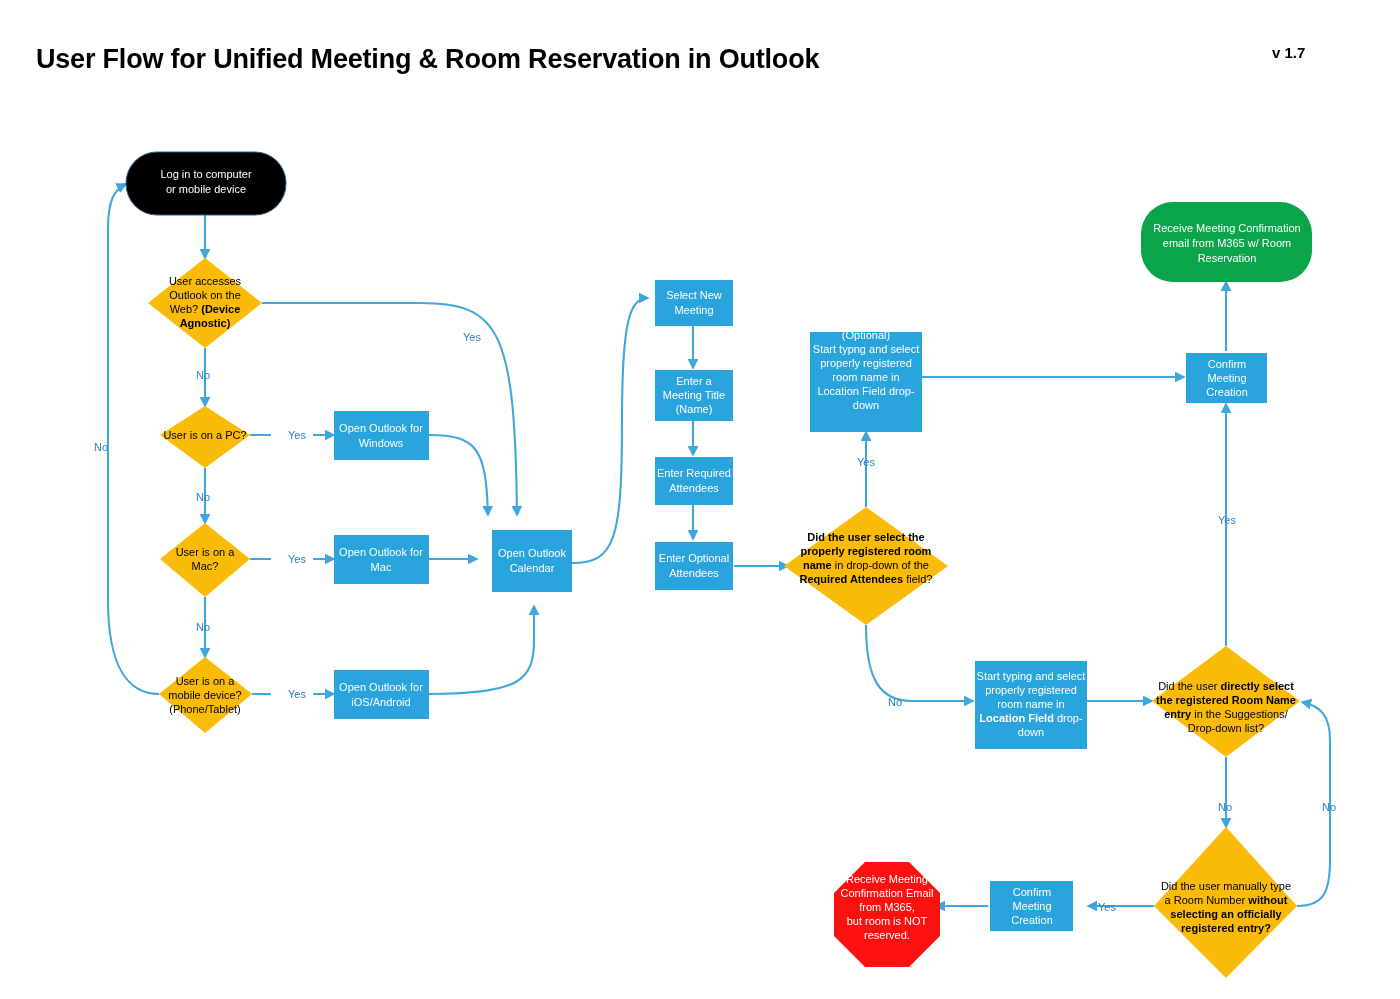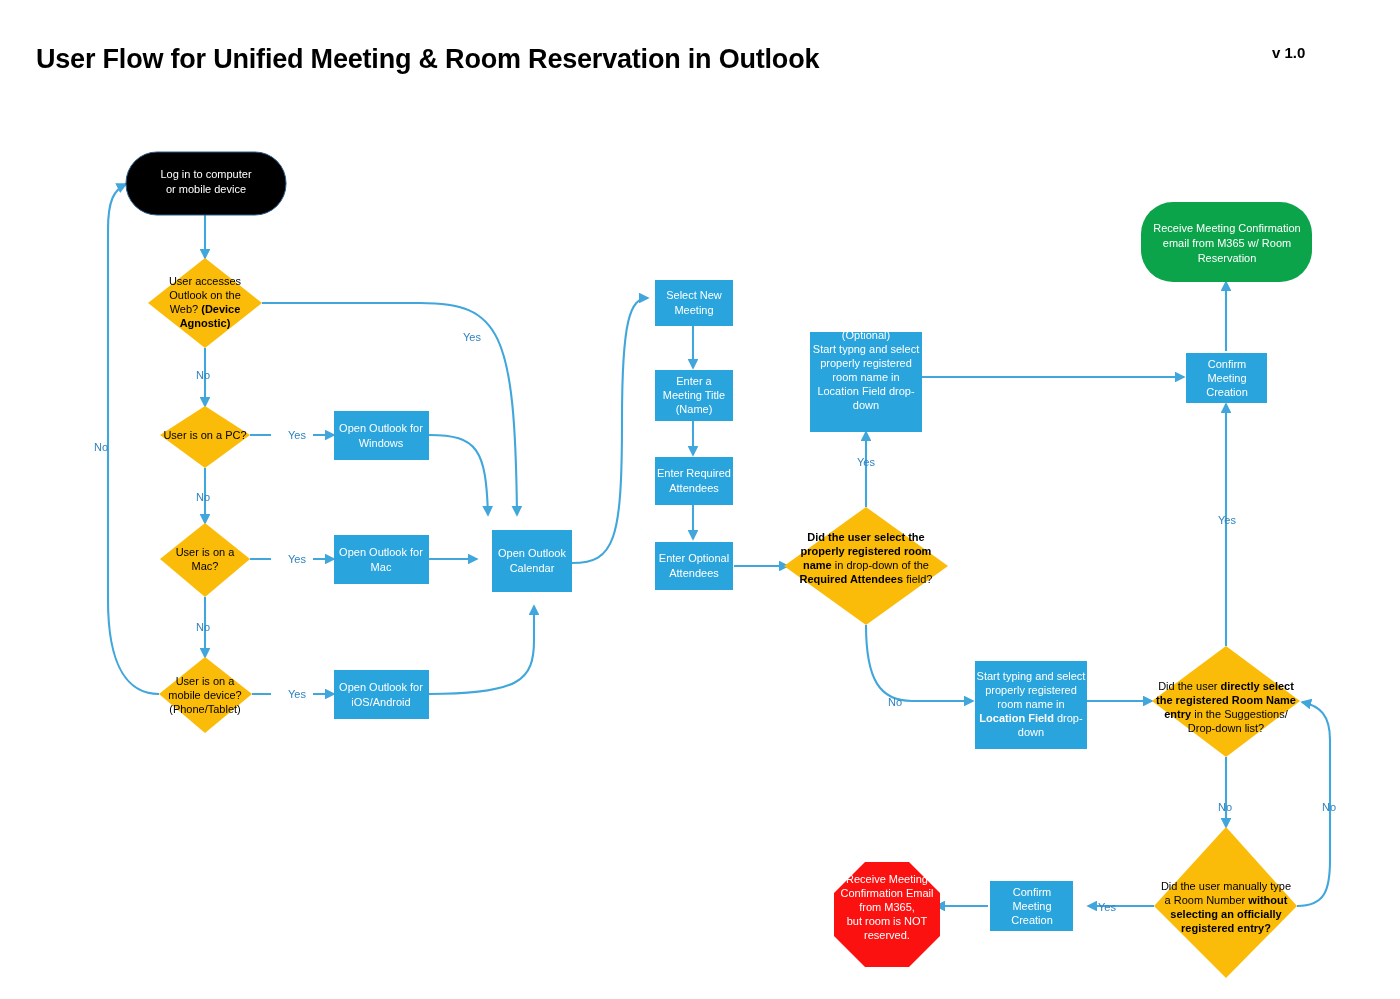--- a/index.html
+++ b/index.html
@@ -40,21 +40,21 @@
   .shape-start{ fill:#000000; stroke:#2E5F8A; stroke-width:1; }
   .shape-decision{ fill:#FBBC09; stroke:none; }
   .shape-process{ fill:#29A4DC; stroke:none; }
   .shape-success{ fill:#0CA44A; stroke:none; }
   .shape-stop{ fill:#FC1111; stroke:none; }
 </style>
 </head>
 <body>
 
 <div id="page-title">User Flow for Unified Meeting &amp; Room Reservation in Outlook</div>
-<div id="version-label">v 1.0</div>
+<div id="version-label">v 1.7</div>
 
 <svg id="flow-canvas" viewBox="0 0 1400 999">
   <defs>
     <marker id="arrow" viewBox="0 0 10 10" refX="8.5" refY="5" markerWidth="5.2" markerHeight="5.2" orient="auto-start-reverse">
       <path d="M 0 0 L 10 5 L 0 10 z" fill="#41A6DB"></path>
     </marker>
   </defs>
 
   <g>
 

